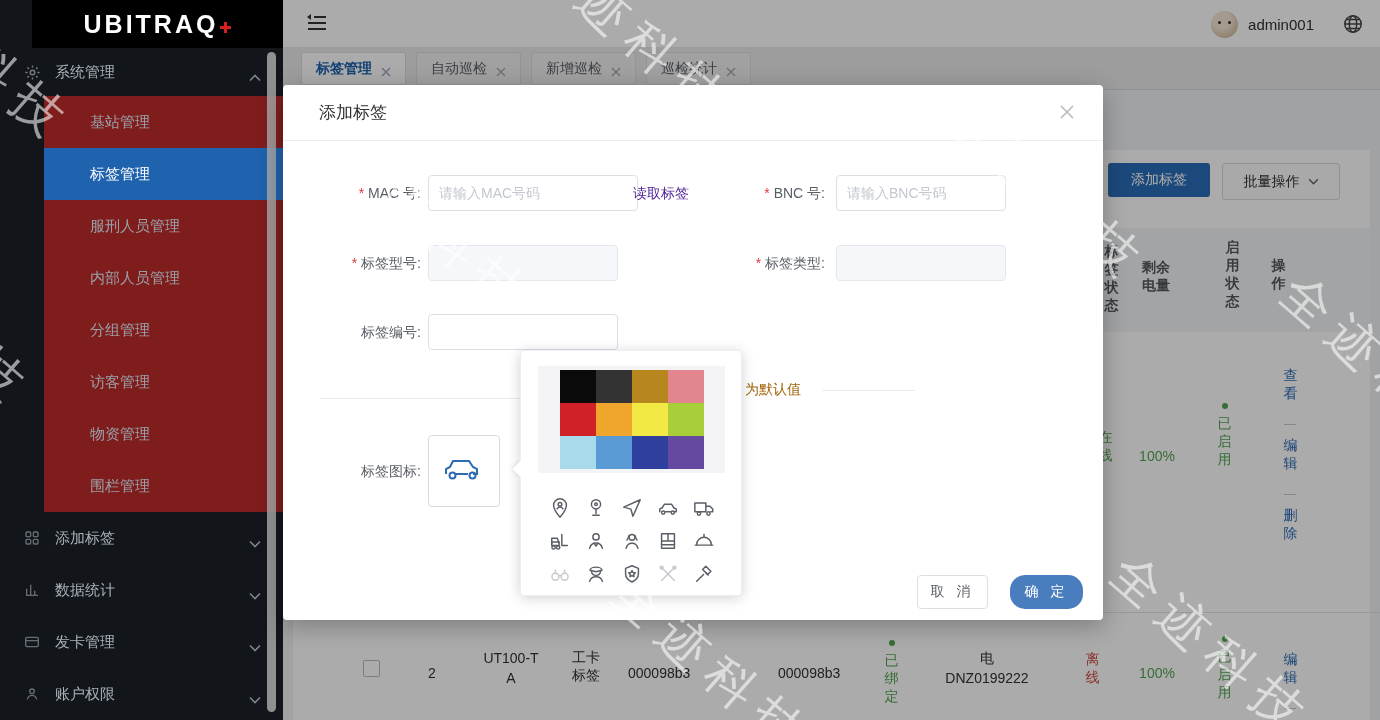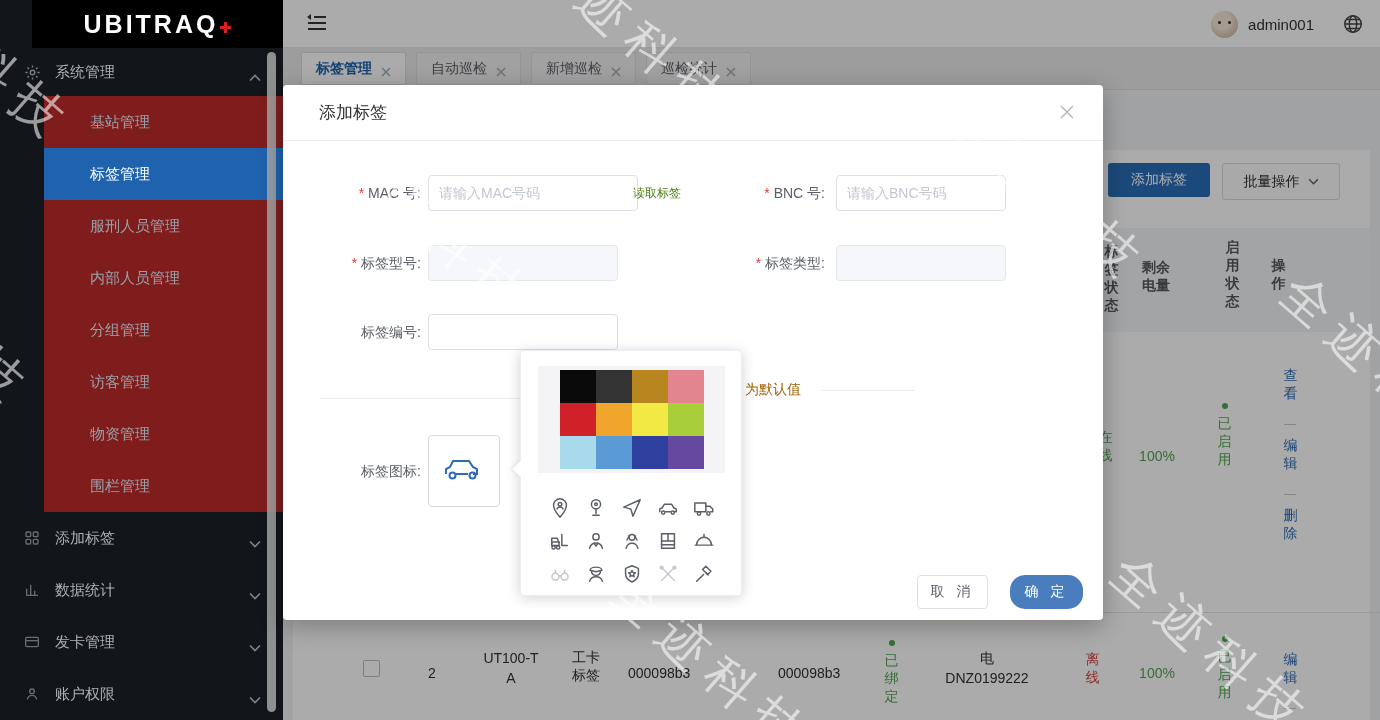--- a/index.html
+++ b/index.html
@@ -60,21 +60,21 @@
   #modal { position:absolute; left:283px; top:85px; width:820px; height:535px; background:#fff; border-radius:4px; box-shadow:0 6px 24px rgba(0,0,0,.28); z-index:60; }
   .modal-header { height:56px; border-bottom:1px solid #ececec; display:flex; align-items:center; padding:0 36px; }
   .modal-title { font-size:17px; color:#303133; }
   .modal-close { position:absolute; right:26px; top:19px; width:18px; height:18px; cursor:pointer; opacity:.65; }
   .f-label { position:absolute; width:118px; left:20px; text-align:right; font-size:14px; color:#5a5e66; line-height:36px; }
   .f-label.r { left:420px; width:122px; }
   .req { color:#e03b3b; margin-right:4px; }
   .f-input { position:absolute; height:36px; border:1px solid #dcdfe6; border-radius:4px; background:#fff; font-size:14px; color:#303133; padding:0 10px; outline:none; font-family:inherit; }
   .f-input::placeholder { color:#c3c7cf; }
   .f-input.disabled { background:#f5f7fa; border-color:#e4e7ed; }
-  .link { position:absolute; font-size:12px; color:#4d7c0f; cursor:pointer; }
+  .link { position:absolute; font-size:14px; color:#4c1d95; cursor:pointer; }
   .hint { position:absolute; left:462px; top:296px; font-size:14px; color:#a16207; }
   .hline { position:absolute; height:1px; background:#ececec; }
   .icon-btn { position:absolute; left:145px; top:350px; width:72px; height:72px; border:1px solid #d9d9d9; border-radius:4px; background:#fff; display:flex; align-items:center; justify-content:center; cursor:pointer; }
   .m-btn { position:absolute; top:490px; height:34px; border-radius:4px; font-size:14px; display:flex; align-items:center; justify-content:center; letter-spacing:4px; cursor:pointer; }
   .m-cancel { left:634px; width:71px; background:#fff; border:1px solid #dcdfe6; color:#5a5e66; }
   .m-confirm { left:727px; width:73px; background:#4a7dbe; color:#fff;border-radius:15px; }
 
   
   #popover { position:absolute; left:520px; top:350px; width:222px; height:246px; background:#fff; border:1px solid #ebeef5; border-radius:4px; box-shadow:0 2px 14px rgba(0,0,0,.18); z-index:70; }
   .pop-arrow { position:absolute; left:-6px; top:112px; width:12px; height:12px; background:#fff; transform:rotate(45deg); box-shadow:-2px 2px 4px rgba(0,0,0,.06); }

